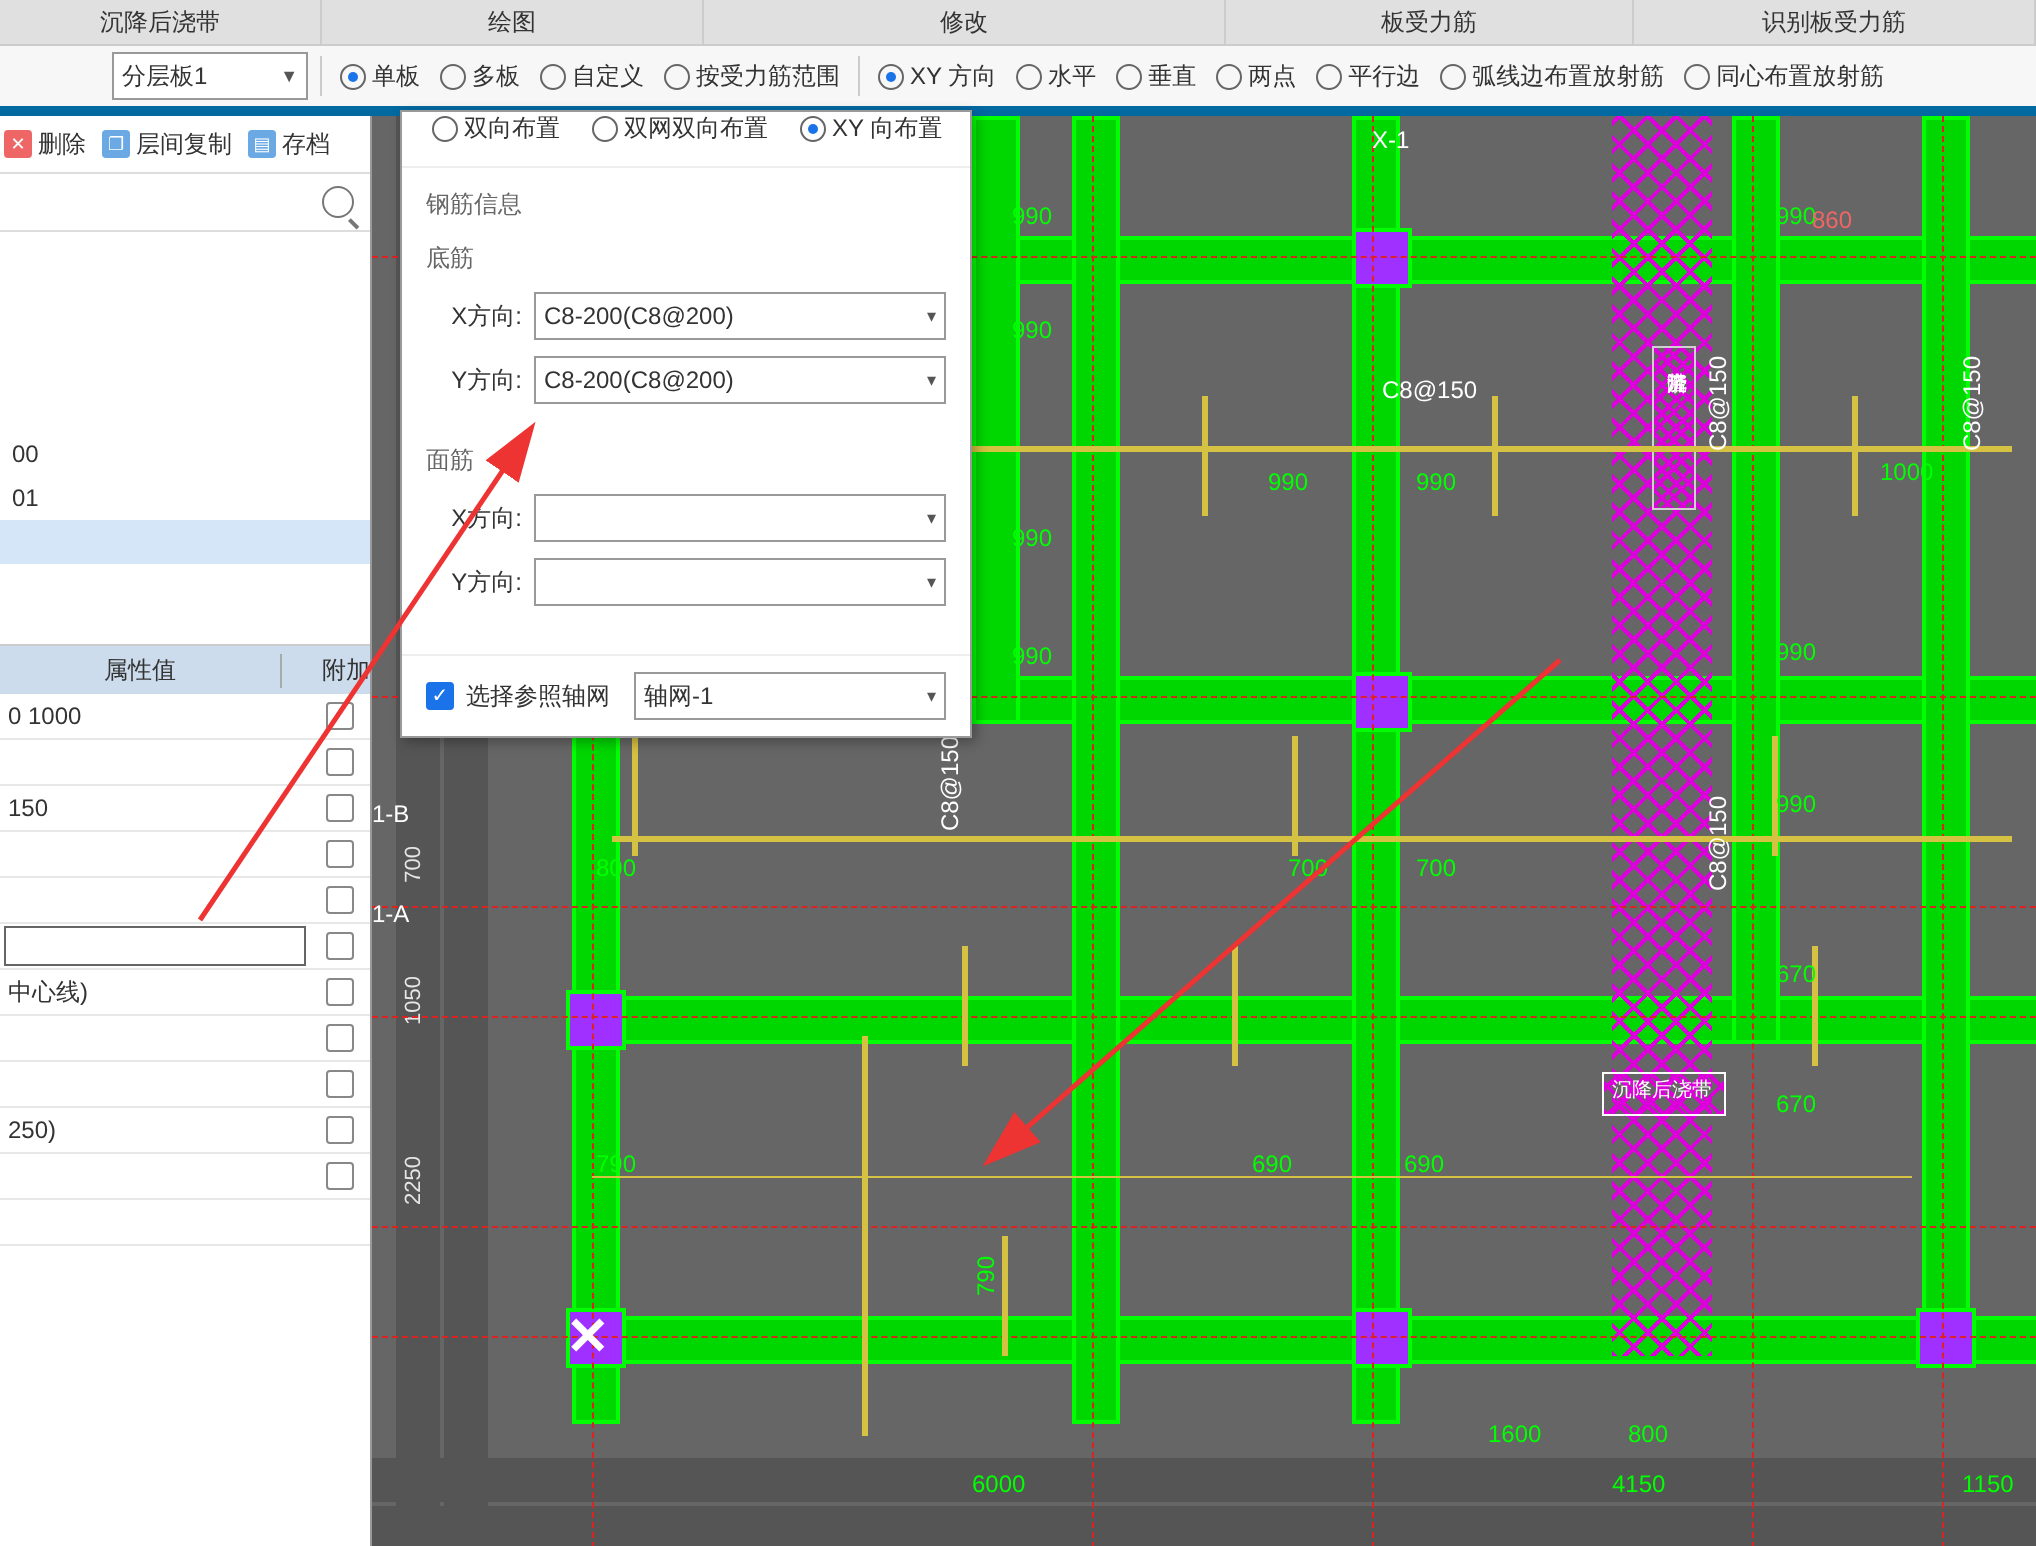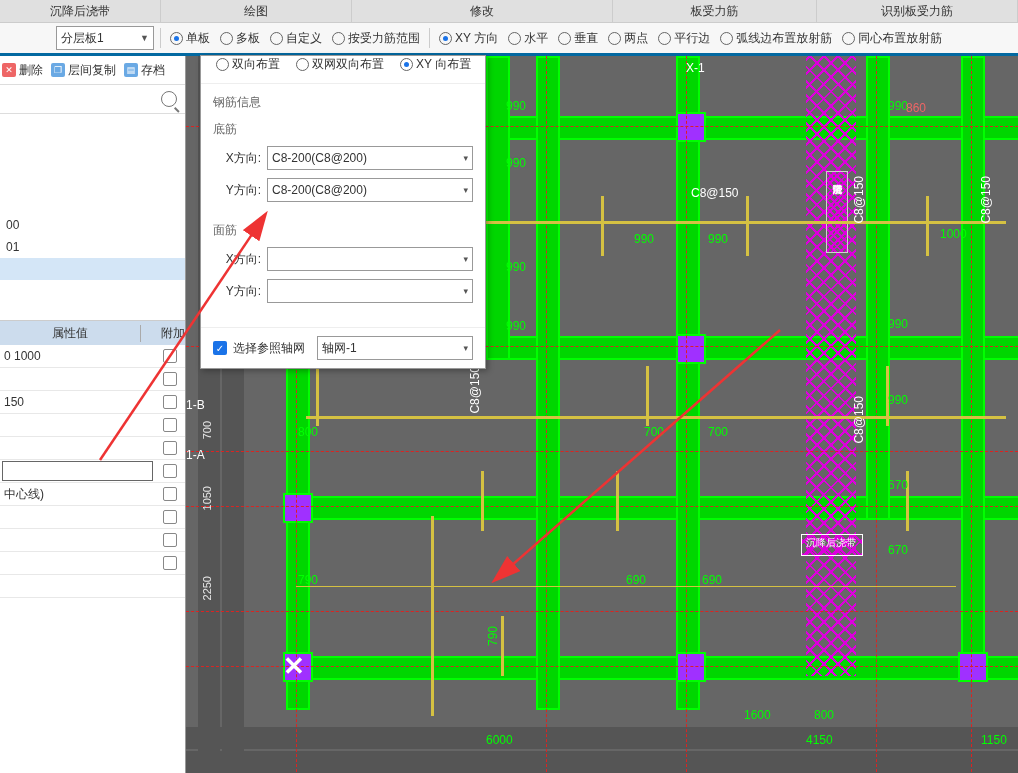--- a/index.html
+++ b/index.html
@@ -1,18 +1,18 @@
 <!DOCTYPE html>
 <html><head>
 <meta charset="utf-8">
 <style>
 body{margin:0;font-family:"Microsoft YaHei",sans-serif;font-size:12px;background:#f5f5f5;width:1018px;height:773px;overflow:hidden;color:#333}
 .tabbar{height:22px;background:#eaeaea;display:flex;border-bottom:1px solid #ccc}
 .tab{padding:3px 20px;background:#e0e0e0;border-right:1px solid #ccc}
-.topbar{height:30px;background:#f7f7f7;border-bottom:3px solid #0369a1;display:flex;align-items:center;padding:0 4px;gap:4px}
+.topbar{height:30px;background:#f7f7f7;border-bottom:5px solid #0369a1;display:flex;align-items:center;padding:0 4px;gap:4px}
 .topbar-left{width:48px}
 .sel{height:22px;border:1px solid #999;background:#fff;padding:0 4px;display:flex;align-items:center;justify-content:space-between;gap:4px}
 .sel .arr{font-size:9px;color:#555}
 .radio{display:flex;align-items:center;gap:3px;margin:0 3px;white-space:nowrap}
 .radio .dot{width:11px;height:11px;border:1px solid #666;border-radius:50%;display:inline-flex;align-items:center;justify-content:center}
 .radio .dot.on::after{content:"";width:5px;height:5px;background:#1a73e8;border-radius:50%}
 .divider{width:1px;height:20px;background:#ccc;margin:0 2px}
 .body{display:flex;height:721px}
 .sidebar{width:185px;background:#fff;border-right:1px solid #999;display:flex;flex-direction:column}
 .sb-tools{height:28px;display:flex;align-items:center;gap:8px;padding:0 2px;border-bottom:1px solid #ddd}
@@ -209,20 +209,26 @@
             <span class="box"></span>
           </div>
         </div>
       <div class="prop-row">
           <div class="v">&nbsp;</div>
           <div class="ck">
             <span class="box"></span>
           </div>
         </div>
       <div class="prop-row">
+          <div class="v">250)</div>
+          <div class="ck">
+            <span class="box"></span>
+          </div>
+        </div>
+      <div class="prop-row">
           <div class="v">&nbsp;</div>
           <div class="ck">
             <span class="box"></span>
           </div>
         </div>
       <div class="prop-row">
           <div class="v">&nbsp;</div>
           <div class="ck"></div>
         </div>
     </div>

